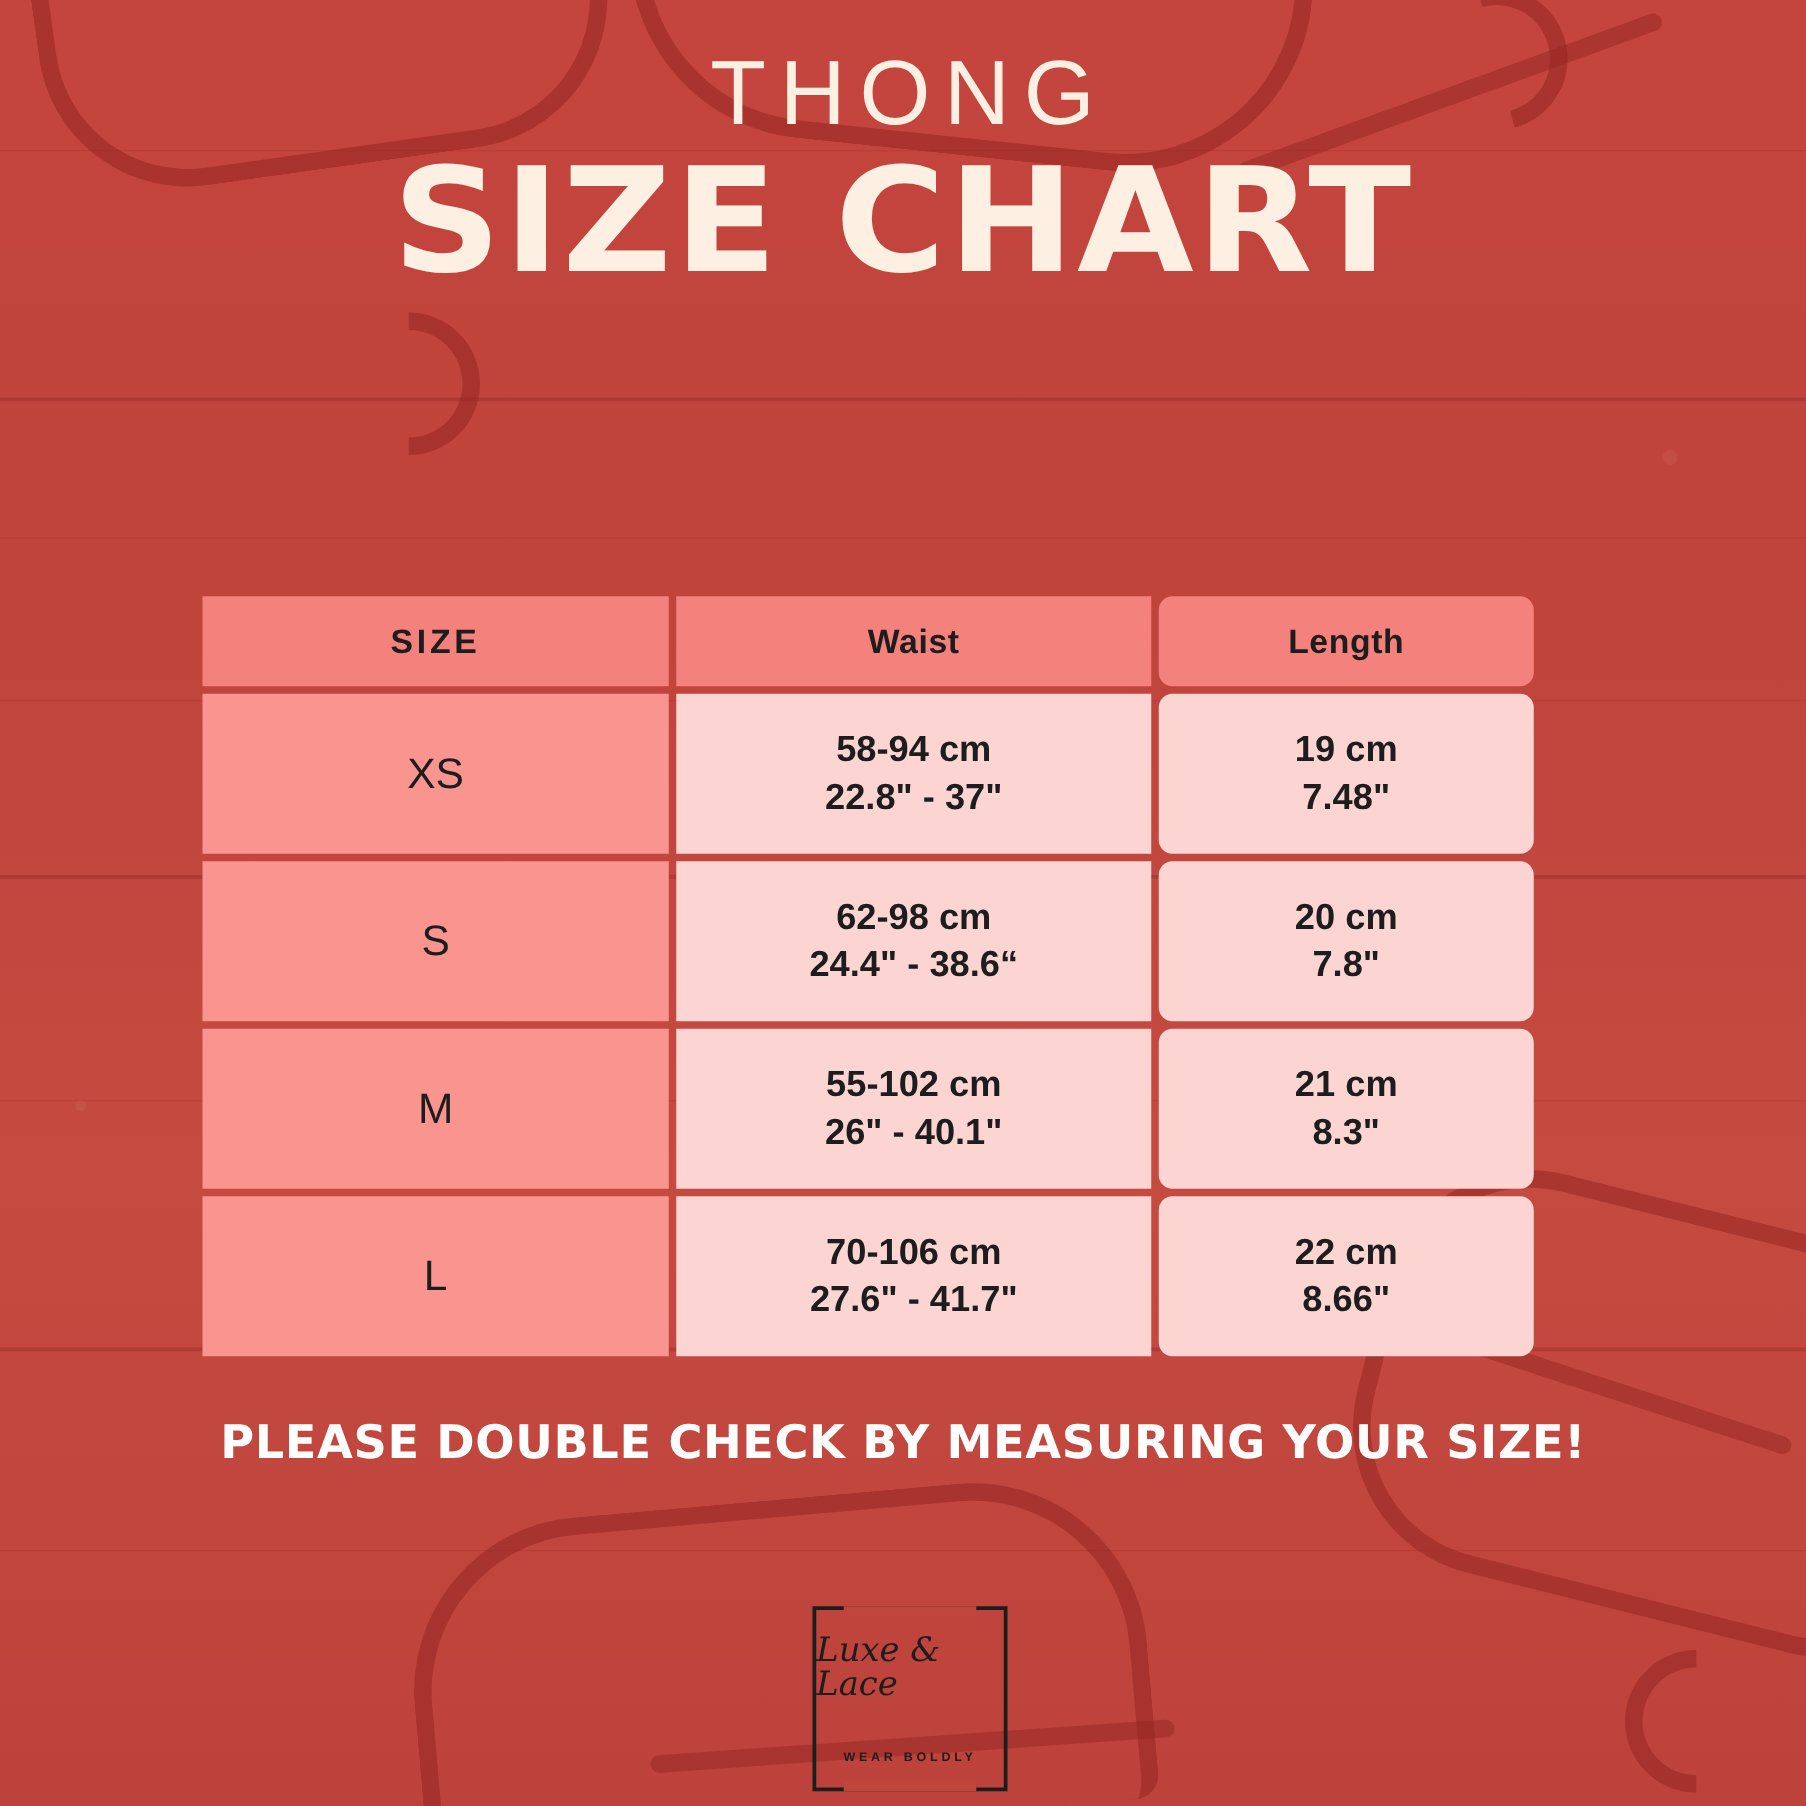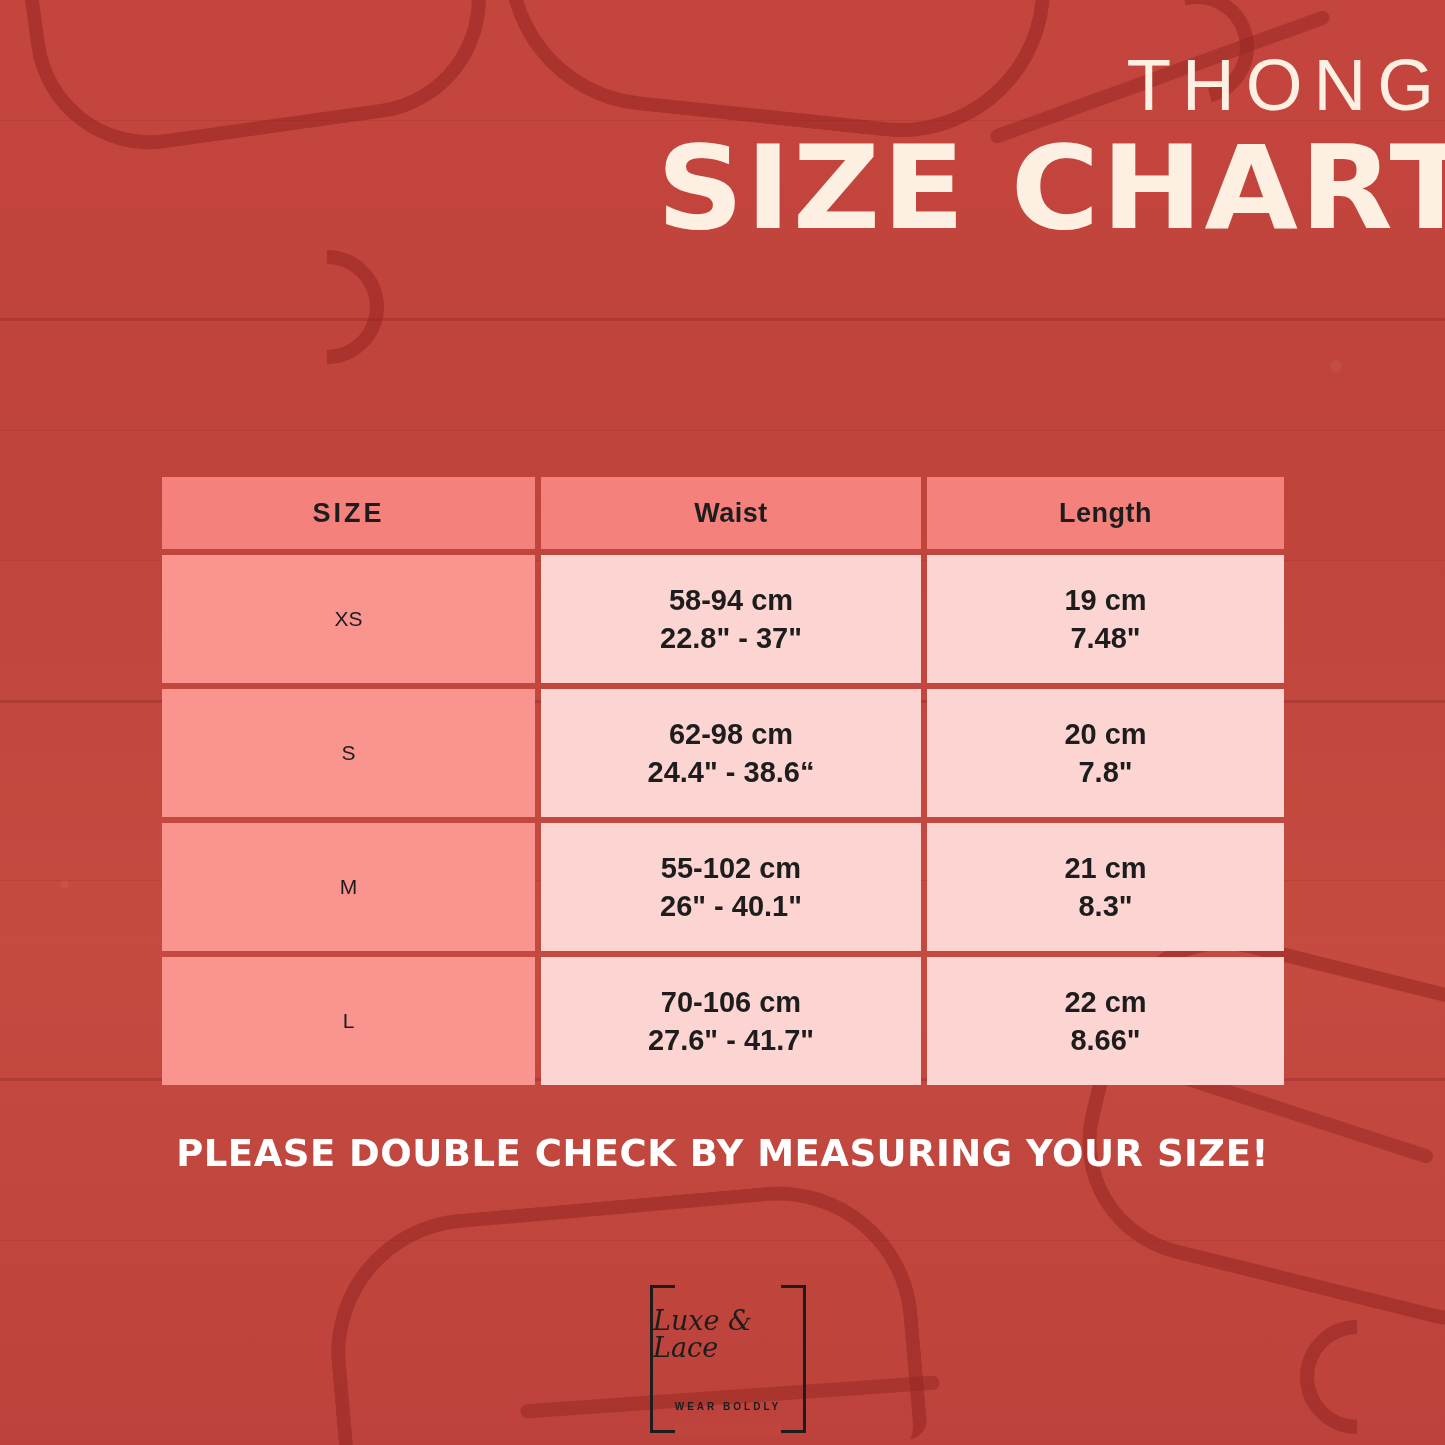--- a/index.html
+++ b/index.html
@@ -104,24 +104,24 @@
   .bar.b3 { width: 420px; top: 1390px; left: 520px; transform: rotate(-4deg); }
   .speck {
     position: absolute;
     border-radius: 50%;
     background: rgba(255,255,255,0.05);
   }
 
   
   .header {
     position: absolute;
-    top: 48px;
+    top: 38px;
     left: 0;
     width: 100%;
-    text-align: right;
+    text-align: center;
     z-index: 5;
   }
   .title-small {
     color: #fdf0e2;
     font-size: 73px;
     font-weight: 400;
     letter-spacing: 11px;
     line-height: 1;
     font-family: "Liberation Sans", sans-serif;
     margin: 0 0 6px 0;
@@ -154,35 +154,35 @@
   .cell {
     box-sizing: border-box;
     display: flex;
     flex-direction: column;
     align-items: center;
     justify-content: center;
     color: #1d1d1d;
   }
   .col-size { width: 373px; }
   .col-waist { width: 380px; }
-  .col-length { width: 357px; }
+  .col-length { width: 300px; border-radius: 11px; }
 
   .head .cell {
     background: #f4817c;
     height: 72px;
     font-size: 27px;
     font-weight: 700;
     letter-spacing: 0.5px;
   }
   .head .cell.col-size { letter-spacing: 3px; }
 
   .body-row .cell.col-size {
     background: #f9948f;
     height: 128px;
-    font-size: 21px;
+    font-size: 34px;
     font-weight: 400;
   }
   .body-row .cell.col-waist,
   .body-row .cell.col-length {
     background: #fcd4d2;
     height: 128px;
   }
   .line-1 {
     font-size: 29px;
     font-weight: 700;

